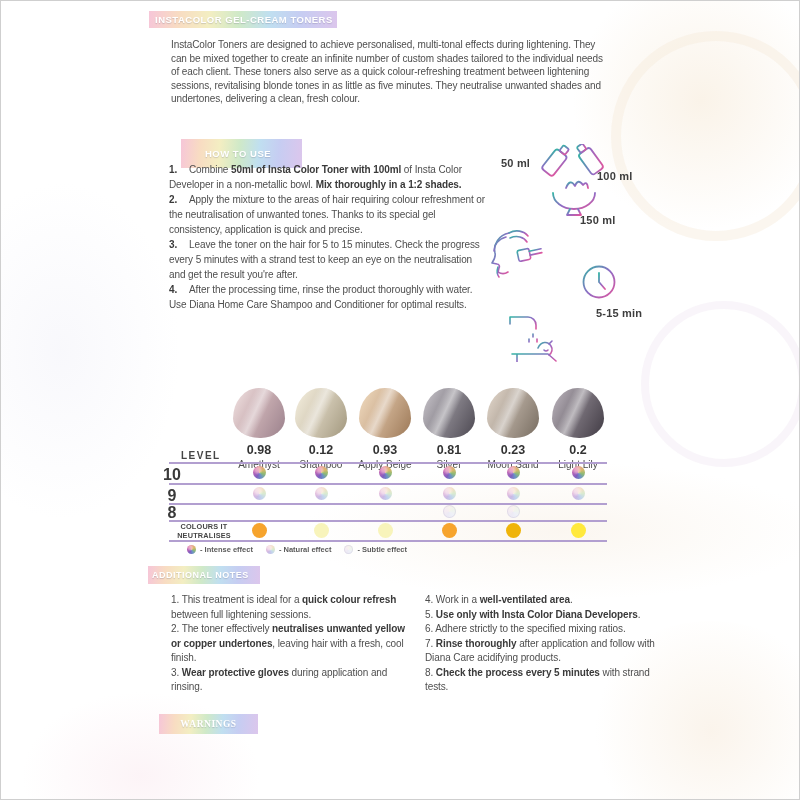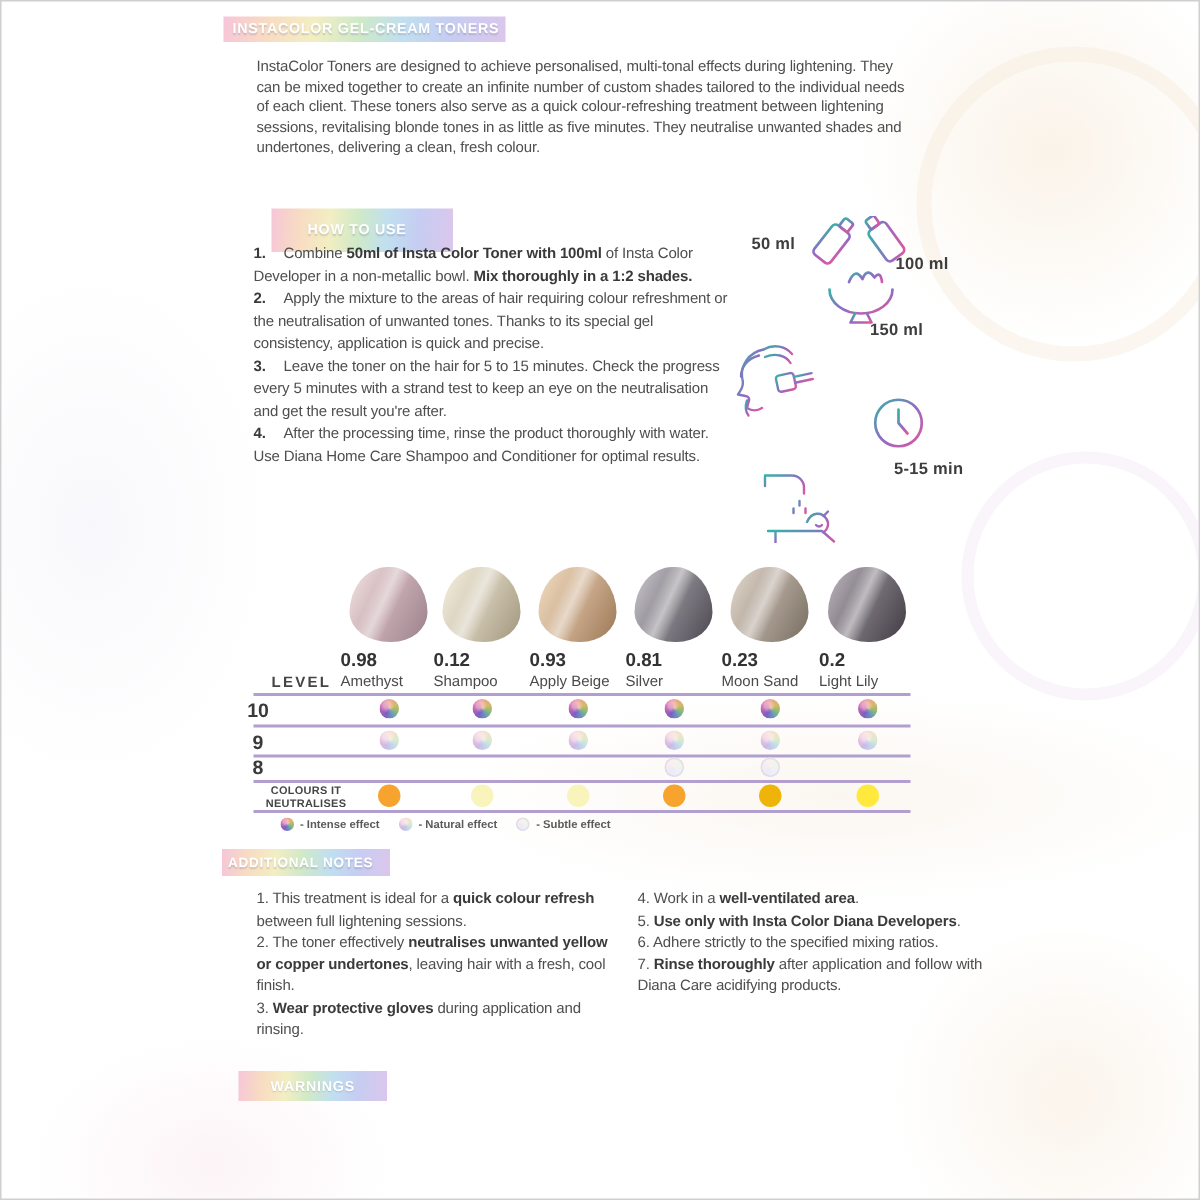--- a/index.html
+++ b/index.html
@@ -21,21 +21,21 @@
   
   .hbar{
     position:absolute;display:flex;align-items:center;
     color:#fff;font-weight:bold;font-size:9.5px;letter-spacing:.5px;
     text-shadow:0 1px 1px rgba(90,90,120,.25);
     background:linear-gradient(95deg,#f6c6d8 0%,#f8dcc2 16%,#f3eec2 32%,#cfe9c8 48%,#c0dff0 64%,#c6cdf2 80%,#dcc6ec 100%);
   }
   .bar-main{left:148px;top:10px;width:182px;height:17px;padding-left:6px;}
   .bar-howto{left:168px;top:138px;width:97px;height:29px;padding-left:24px;margin-left:12px;}
   .bar-notes{left:147px;top:565px;width:108px;height:18px;padding-left:4px;font-size:9px;}
-  .bar-warn{left:158px;top:713px;width:99px;height:20px;justify-content:center;}
+  .bar-warn{left:158px;top:713px;width:99px;height:20px;justify-content:center;font-family:Liberation Serif, serif;}
 
   
   .copy{position:absolute;font-size:10px;line-height:13.5px;letter-spacing:-.1px;color:#4e4e4e;}
   .copy b{color:#3a3a3a;}
   .intro{left:170px;top:37px;width:440px;}
   .steps{left:168px;top:161px;width:322px;}
   .steps p{margin:0;line-height:15px;}
   .stepnum{display:inline-block;width:20px;color:#3a3a3a;}
   .notes-left{left:170px;top:592px;width:236px;line-height:14.5px;}
   .notes-right{left:424px;top:592px;width:230px;line-height:14.5px;}
@@ -48,32 +48,32 @@
   .lab-100{left:596px;top:169px;}
   .lab-150{left:579px;top:213px;}
   .lab-time{left:595px;top:306px;}
   .isvg{position:absolute;}
   .svg-mix{left:528px;top:143px;}
   .svg-head{left:485px;top:226px;}
   .svg-clock{left:579px;top:262px;}
   .svg-rinse{left:501px;top:305px;}
 
   
-  .shade{position:absolute;top:377px;width:64px;}
+  .shade{position:absolute;top:387px;width:64px;text-align:center;}
   .shade-blob{width:52px;height:50px;margin:0 auto 5px;position:relative;
     border-radius:50% 50% 47% 53%/62% 62% 40% 40%;}
   .shade-blob::after{content:"";position:absolute;inset:0;border-radius:inherit;
     background:linear-gradient(115deg,rgba(255,255,255,0) 30%,rgba(255,255,255,.5) 44%,rgba(255,255,255,0) 58%);}
   .shade-code{font-weight:bold;font-size:12.5px;color:#333;}
   .shade-name{font-size:10px;color:#4a4a4a;margin-top:2px;}
 
   
   .level-label{position:absolute;left:180px;top:449px;font-size:10px;letter-spacing:1.5px;color:#454545;font-weight:700;}
   .tline{position:absolute;left:168px;width:438px;height:1.5px;background:#b29fd0;}
-  .row-label{position:absolute;left:150px;width:42px;text-align:center;font-weight:bold;font-size:13px;color:#3a3a3a;}
+  .row-label{position:absolute;left:150px;width:42px;text-align:center;font-weight:bold;font-size:16px;color:#3a3a3a;}
   .colours-label{left:153px;width:100px;font-size:7.3px;line-height:9px;letter-spacing:.2px;color:#454545;}
   .dot-row{position:absolute;left:168px;width:438px;height:0;}
   .dot{position:absolute;width:13px;height:13px;border-radius:50%;top:-6.5px;}
   .dot-row.big .dot{width:15px;height:15px;top:-7.5px;}
   .intense{background:
     radial-gradient(circle at 38% 32%,rgba(255,255,255,.35) 0 18%,rgba(255,255,255,0) 40%),
     conic-gradient(from 210deg,#7d5fc0,#b363b8,#df74ab,#e89f8d,#d9b86a,#8fba74,#6a93c5,#7d5fc0);}
   .natural{background:
     radial-gradient(circle at 38% 32%,rgba(255,255,255,.45) 0 20%,rgba(255,255,255,0) 45%),
     conic-gradient(from 210deg,#c9bbe6,#e3bcdd,#f2cdd4,#f4e0c6,#d9ead0,#c3d6ee,#c9bbe6);}
@@ -282,17 +282,18 @@
   <div class="copy notes-left">
     <p><span>1. This treatment is ideal for a </span><b>quick colour refresh</b><span> between full lightening sessions.</span></p>
     <p><span>2. The toner effectively </span><b>neutralises unwanted yellow or copper undertones</b><span>, leaving hair with a fresh, cool finish.</span></p>
     <p><span>3. </span><b>Wear protective gloves</b><span> during application and rinsing.</span></p>
   </div>
   <div class="copy notes-right">
     <p><span>4. Work in a </span><b>well-ventilated area</b><span>.</span></p>
     <p><span>5. </span><b>Use only with Insta Color Diana Developers</b><span>.</span></p>
     <p><span>6. Adhere strictly to the specified mixing ratios.</span></p>
     <p><span>7. </span><b>Rinse thoroughly</b><span> after application and follow with Diana Care acidifying products.</span></p>
+    <p><span>8. </span><b>Check the process every 5 minutes</b><span> with strand tests.</span></p>
   </div>
 
   <div class="hbar bar-warn">WARNINGS</div>
 
 </div>
 
 </body></html>

